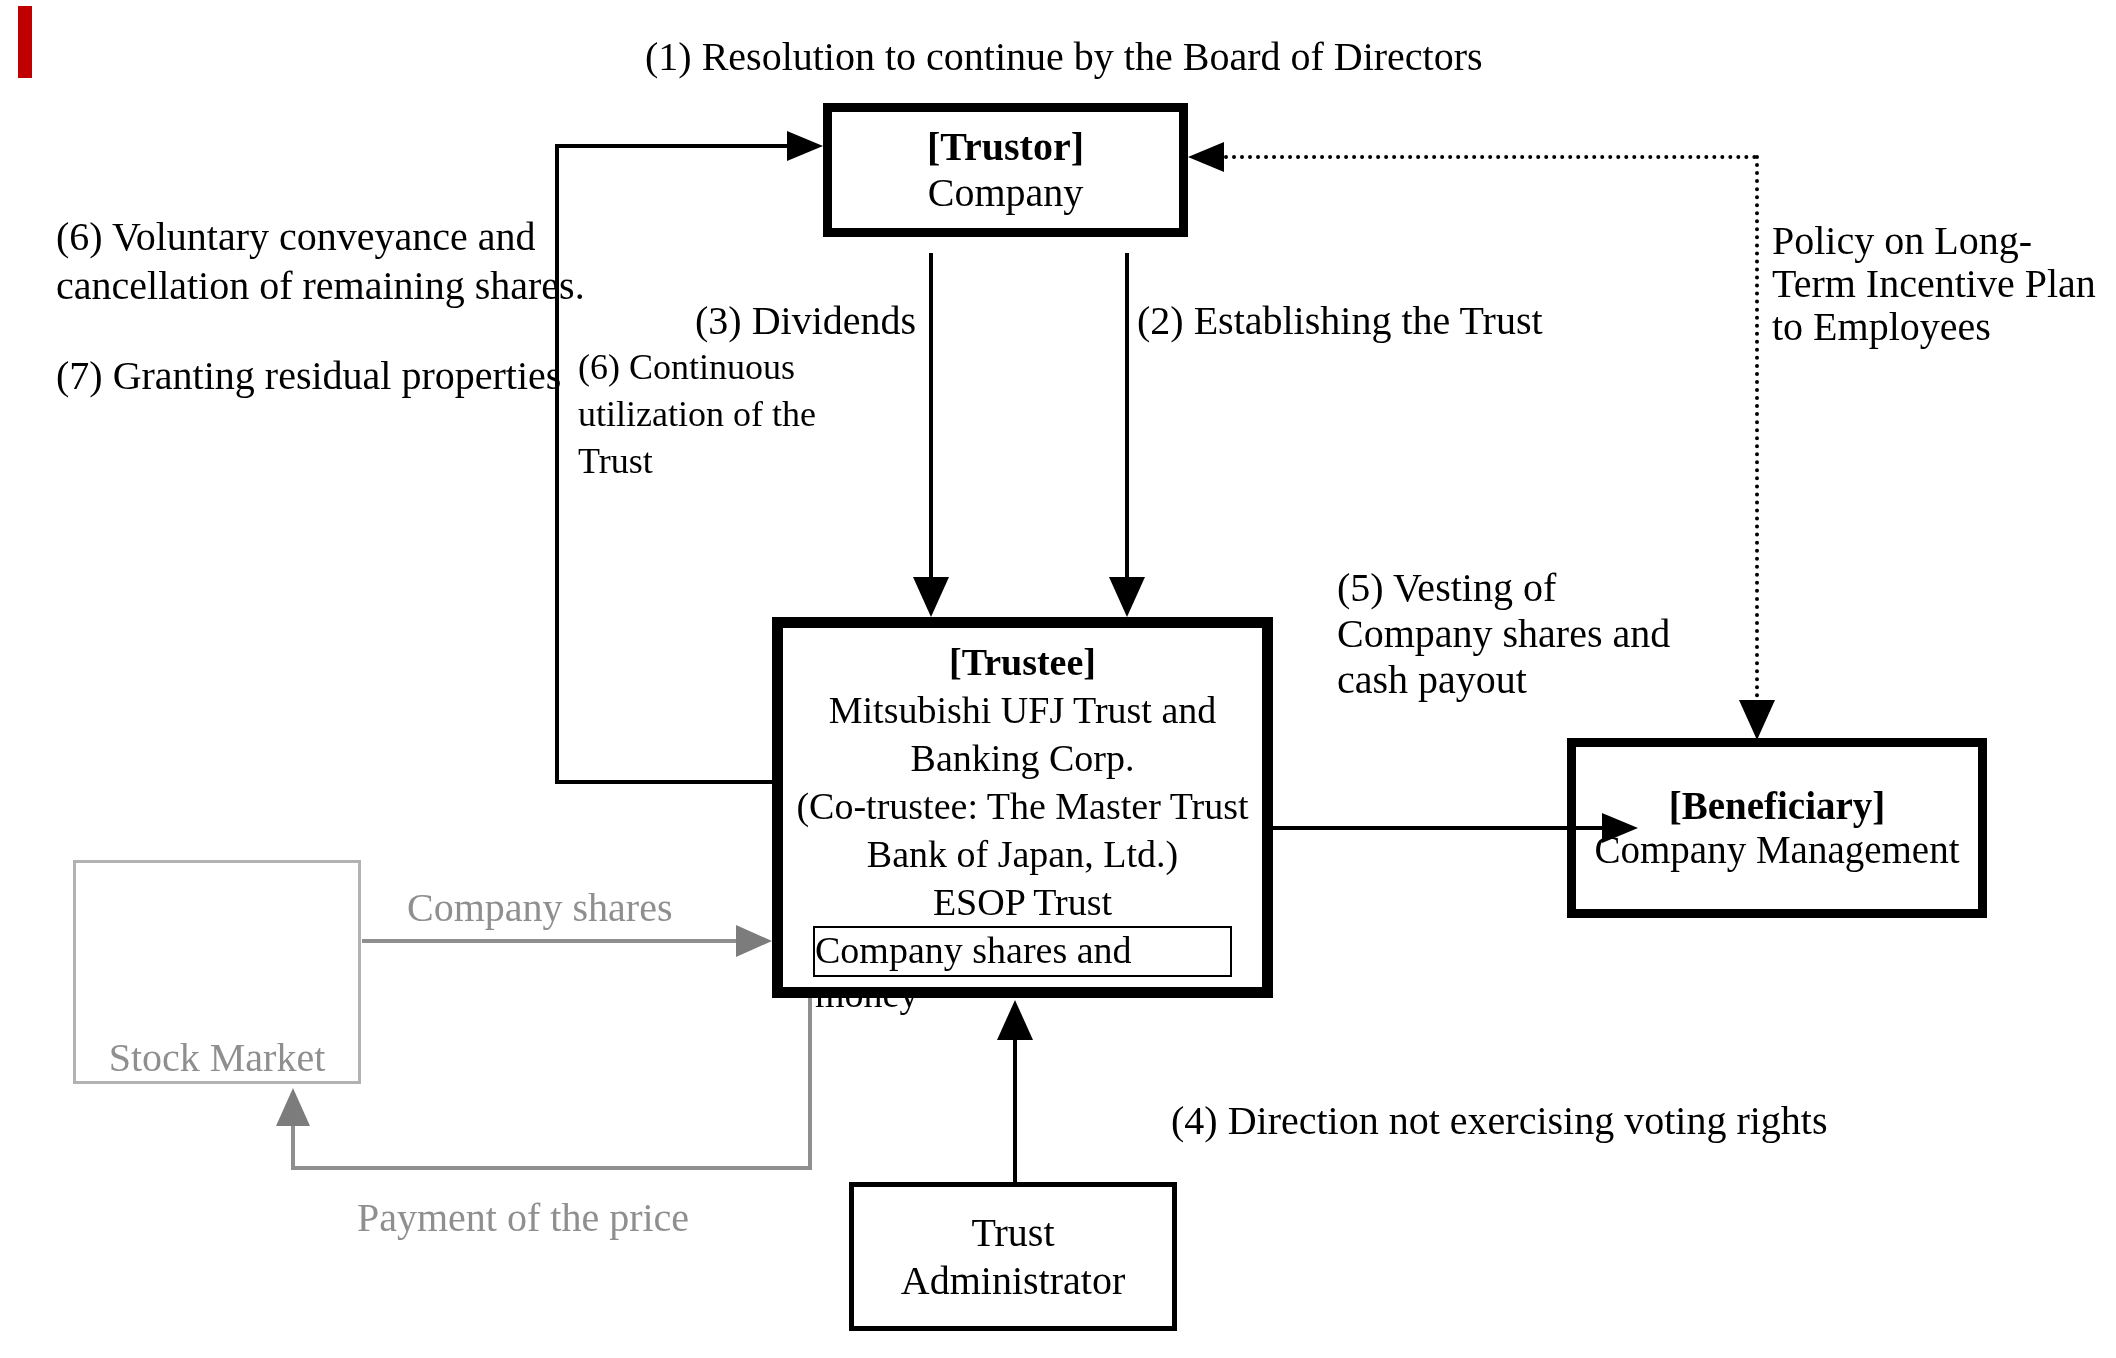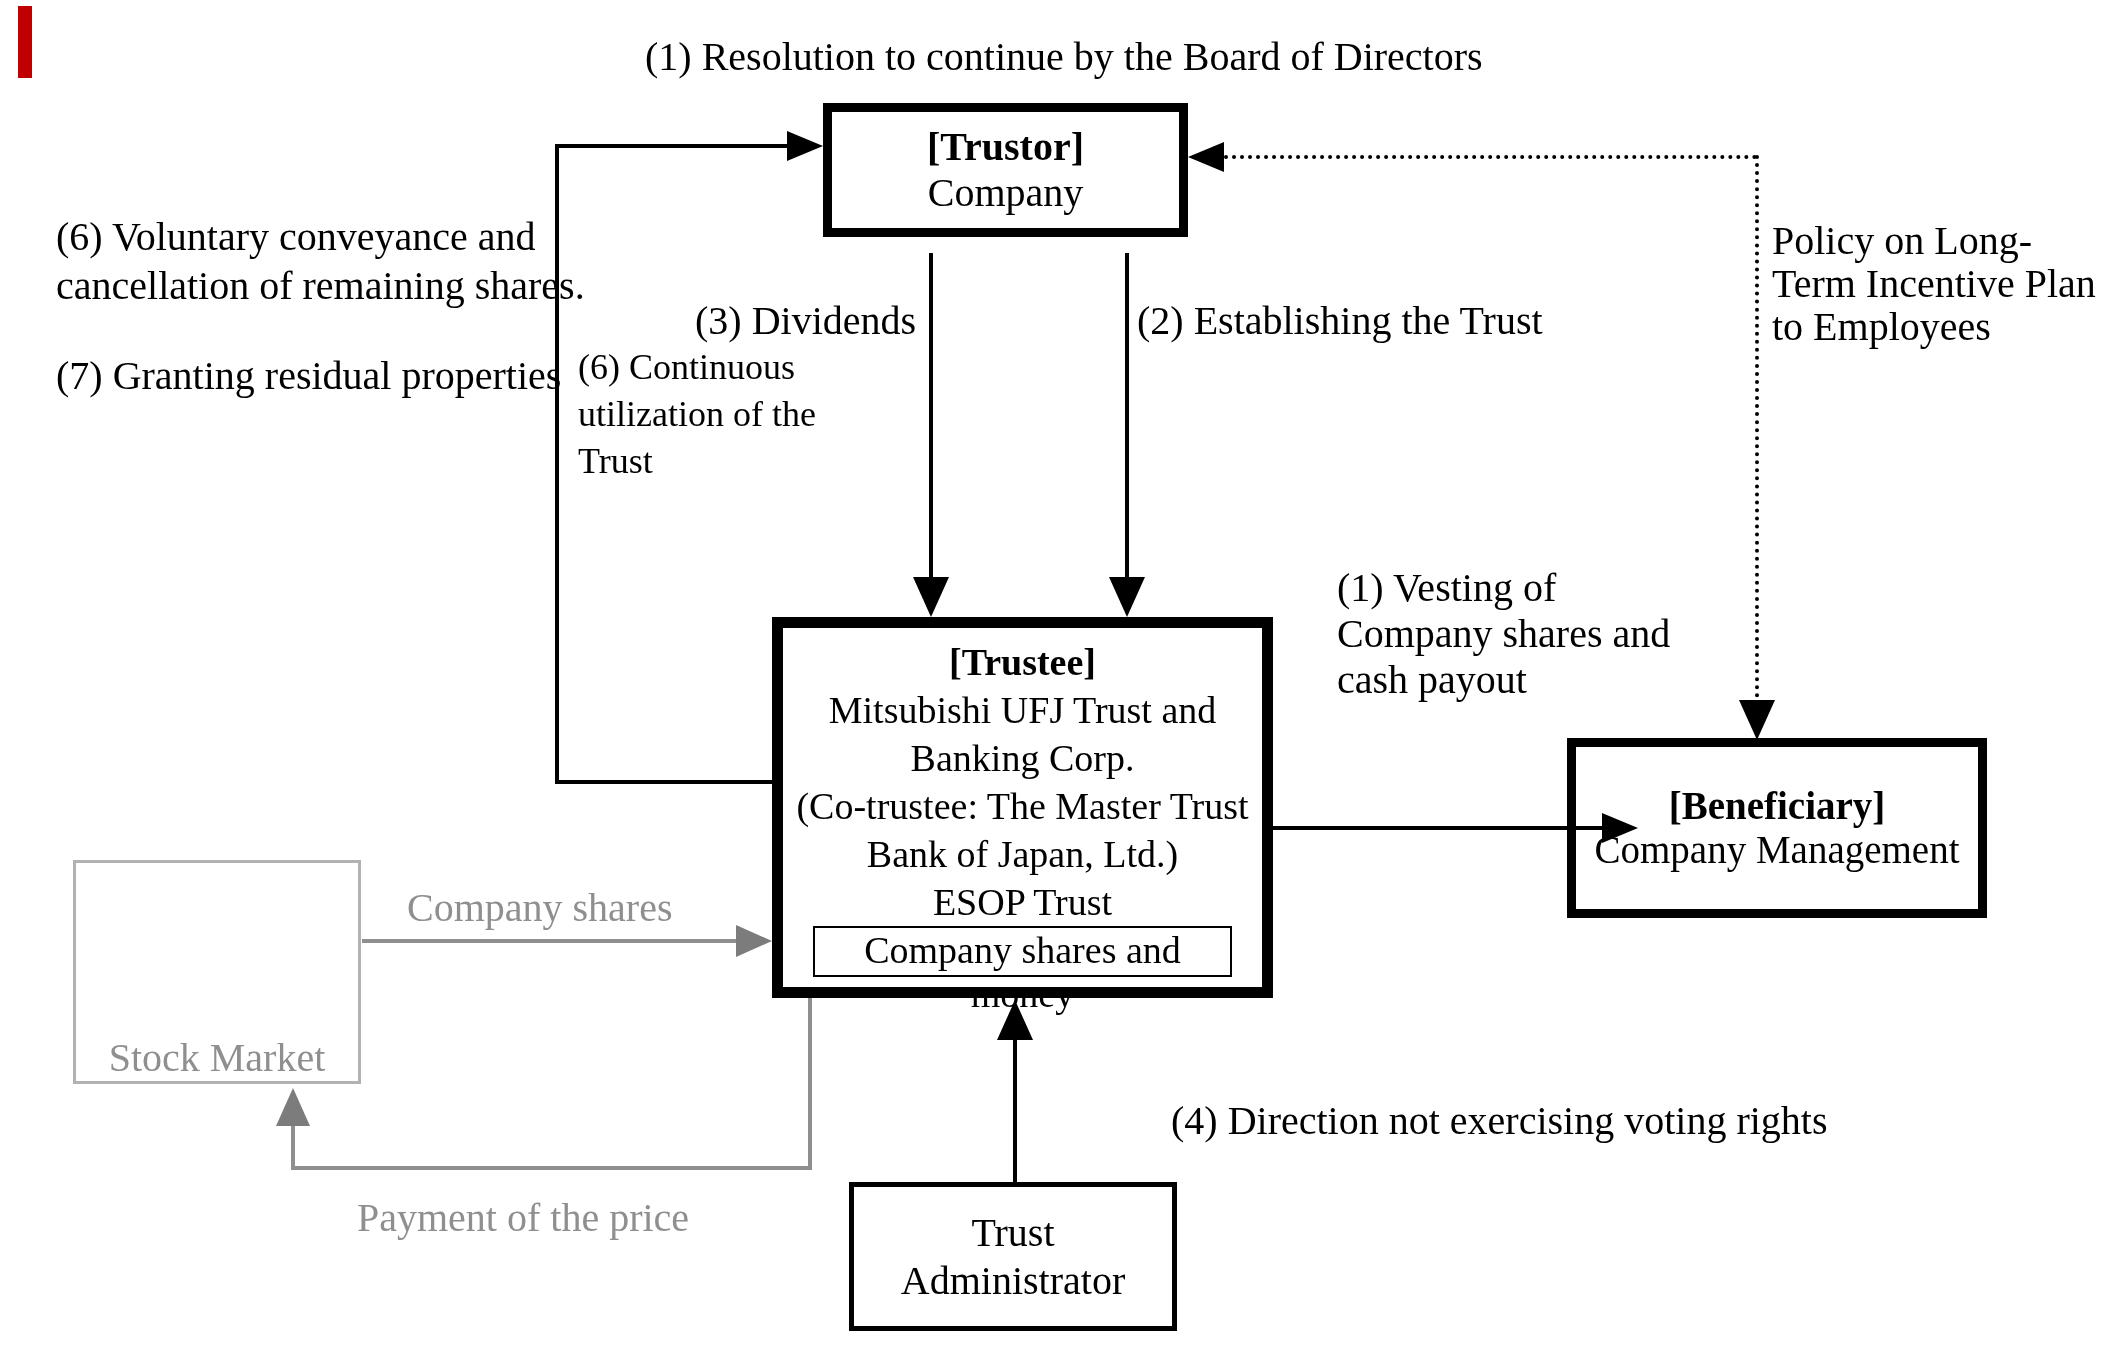--- a/index.html
+++ b/index.html
@@ -8,21 +8,21 @@
     font-family:"Liberation Serif","DejaVu Serif",serif;color:#000;
   }
   .abs{position:absolute;box-sizing:border-box;}
   .pre{white-space:pre-line;}
   .bold{font-weight:bold;}
   .ctr{display:flex;flex-direction:column;align-items:center;justify-content:center;text-align:center;}
 
   
   .box-trustor{left:823px;top:103px;width:365px;height:134px;border:9px solid #000;font-size:40px;line-height:46px;}
   .box-trustee{left:772px;top:617px;width:501px;height:381px;border:11px solid #000;font-size:38px;line-height:48px;text-align:center;padding-top:10px;}
-  .inner-box{margin:0 auto;width:415px;height:47px;border:2px solid #000;font-size:38px;line-height:44px;text-align:center;}
+  .inner-box{margin:0 auto;width:415px;height:47px;border:2px solid #000;font-size:38px;line-height:44px;text-align:left;}
   .box-beneficiary{left:1567px;top:738px;width:420px;height:180px;border:9px solid #000;font-size:39px;line-height:44px;}
   .box-stock{left:73px;top:860px;width:288px;height:224px;border:3px solid #b2b2b2;font-size:40px;color:#8f8f8f;justify-content:flex-end;}
   .box-tadmin{left:849px;top:1182px;width:328px;height:149px;border:5px solid #000;font-size:40px;line-height:48px;}
 
   
   .ln{background:#000;}
   .l-loop-v{left:555px;top:146px;width:4px;height:638px;}
   .l-loop-top{left:555px;top:144px;width:232px;height:4px;}
   .l-loop-bot{left:555px;top:780px;width:217px;height:4px;}
   .l-div-v{left:929px;top:253px;width:4px;height:324px;}
@@ -123,21 +123,21 @@
     <div class="pre">Mitsubishi UFJ Trust and
 Banking Corp.
 (Co-trustee: The Master Trust
 Bank of Japan, Ltd.)
 ESOP Trust</div>
     <div class="inner-box">Company shares and money</div>
   </div>
 
   <div class="abs ln l-ben-h"></div>
   <div class="abs ah ah-right-b a-ben"></div>
-  <div class="abs lab lab-vest pre">(1) Vesting of
+  <div class="abs lab lab-vest pre">(5) Vesting of
 Company shares and
 cash payout</div>
 
   <div class="abs ctr box-beneficiary">
     <div class="bold">[Beneficiary]</div>
     <div>Company Management</div>
   </div>
 
   <div class="abs ctr box-stock">
     <div>Stock Market</div>

